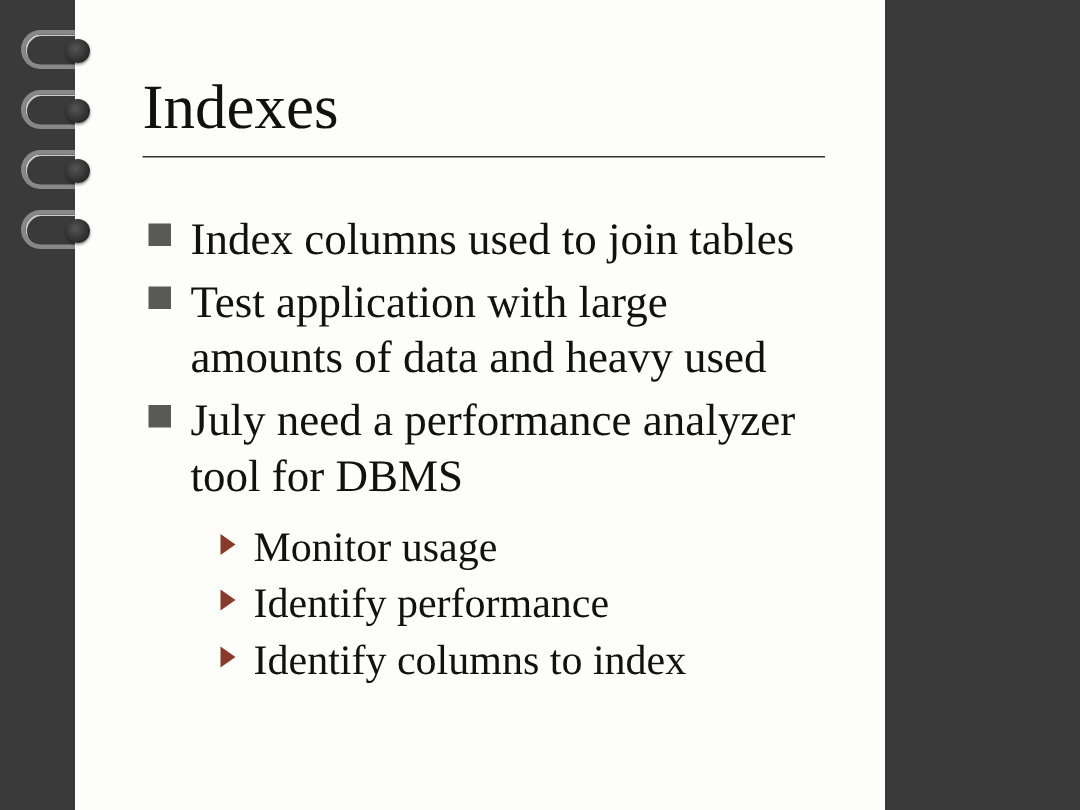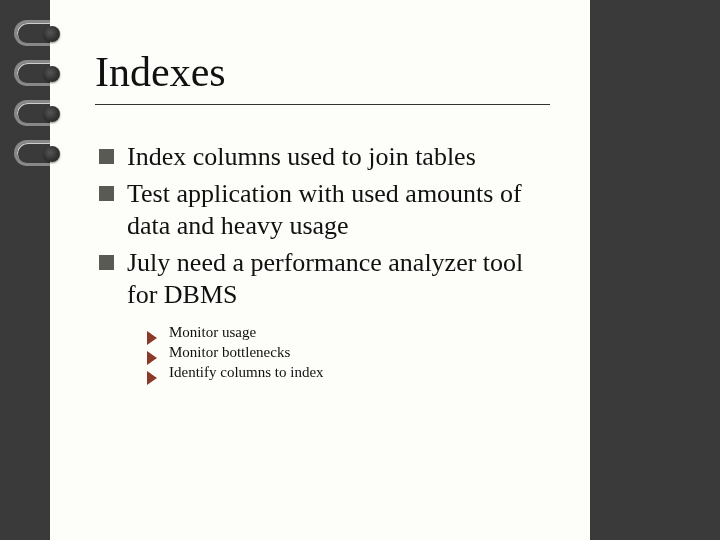--- a/index.html
+++ b/index.html
@@ -65,42 +65,42 @@
     border-top: 1px solid #333;
     margin-bottom: 36px;
   }
   .bullets {
     list-style: none;
     padding-left: 4px;
   }
   .bullets > li {
     position: relative;
     padding-left: 28px;
-    font-size: 26px;
+    font-size: 30px;
     line-height: 1.25;
     color: #111;
     margin-bottom: 4px;
   }
   .sq {
     position: absolute;
     left: 0;
     top: 8px;
     width: 15px;
     height: 15px;
     background: #5a5a55;
   }
   .sub {
     list-style: none;
     margin-top: 10px;
     padding-left: 52px;
   }
   .sub > li {
     position: relative;
     padding-left: 22px;
-    font-size: 15px;
+    font-size: 28px;
     line-height: 1.35;
     color: #111;
   }
   .arrow {
     position: absolute;
     left: 0;
     top: 9px;
     width: 0;
     height: 0;
     border-top: 7px solid transparent;
@@ -114,35 +114,35 @@
 <div class="page">
   <h1 class="title">Indexes</h1>
   <hr class="rule">
   <ul class="bullets">
     <li>
       <span class="sq"></span>
       <span>Index columns used to join tables</span>
     </li>
     <li>
       <span class="sq"></span>
-      <span>Test application with used amounts of data and heavy usage</span>
+      <span>Test application with large amounts of data and heavy used</span>
     </li>
     <li>
       <span class="sq"></span>
       <span>July need a performance analyzer tool for DBMS</span>
     </li>
   </ul>
   <ul class="sub">
     <li>
       <span class="arrow"></span>
       <span>Monitor usage</span>
     </li>
     <li>
       <span class="arrow"></span>
-      <span>Monitor bottlenecks</span>
+      <span>Identify performance</span>
     </li>
     <li>
       <span class="arrow"></span>
       <span>Identify columns to index</span>
     </li>
   </ul>
 </div>
 
 <div class="binder">
   <div class="ring" style="top:18px">

